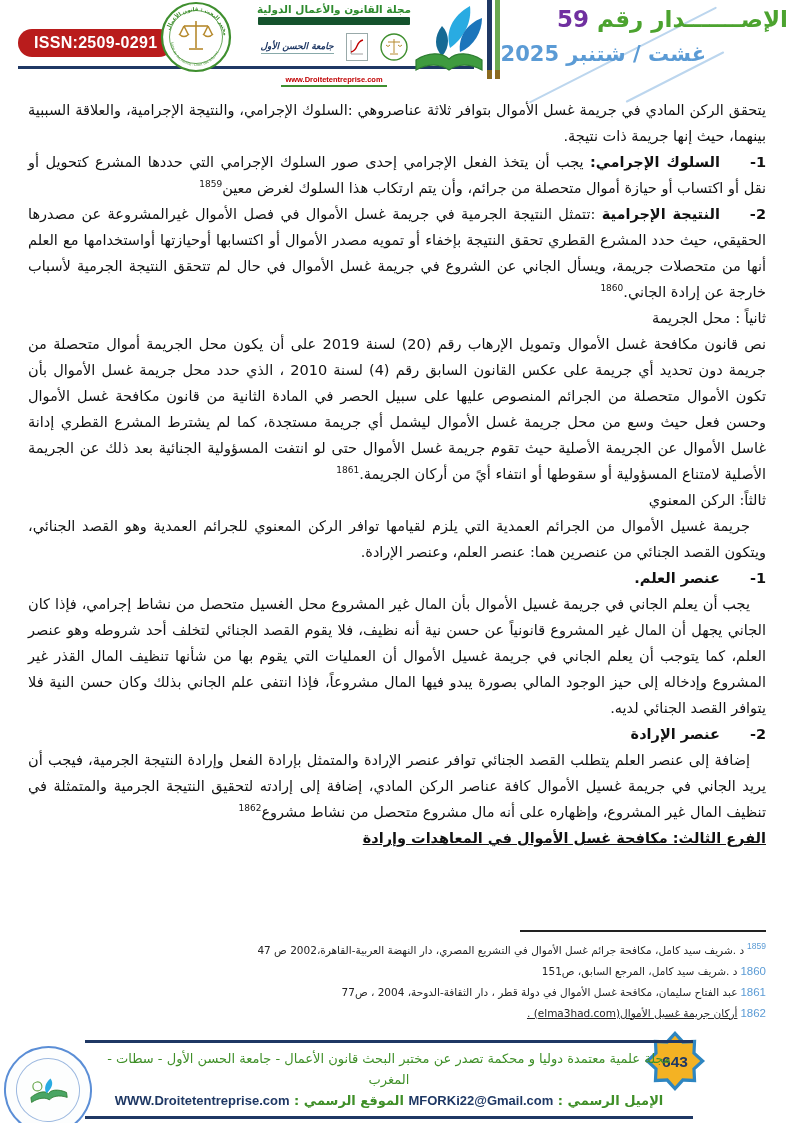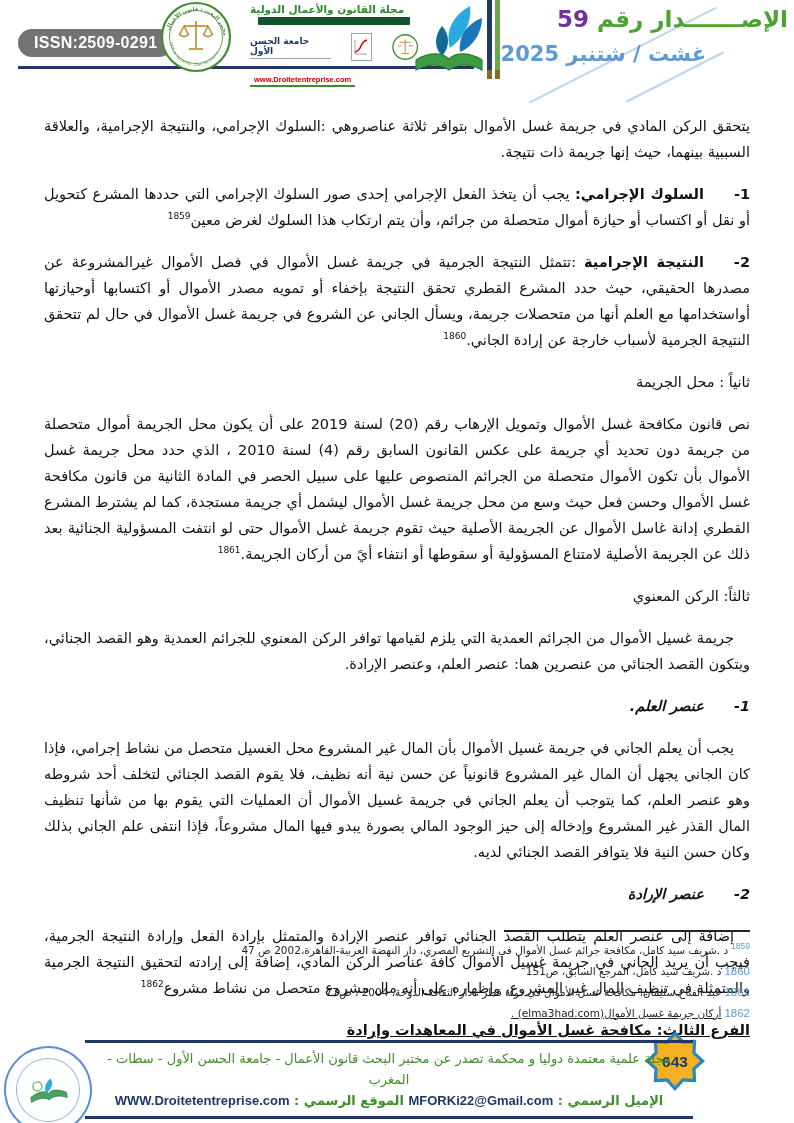--- a/index.html
+++ b/index.html
@@ -1,31 +1,31 @@
 <!DOCTYPE html>
 <html lang="ar"><head>
 <meta charset="utf-8">
 <style>
   html,body{margin:0;padding:0;background:#fff;}
   .page{position:relative;width:794px;height:1123px;background:#fff;overflow:hidden;
         font-family:"DejaVu Sans","Liberation Sans",sans-serif;}
 
   
   .hdr{position:absolute;top:0;left:0;width:794px;height:92px;}
-  .issn-pill{position:absolute;left:18px;top:29px;background:#737373;color:#fff;
+  .issn-pill{position:absolute;left:18px;top:29px;background:#b91c1c;color:#fff;
              font-family:"Liberation Sans",sans-serif;font-weight:bold;font-size:16px;
              padding:5px 16px;border-radius:18px;letter-spacing:.3px;}
   .hdr-rule{position:absolute;left:18px;top:66px;width:456px;height:3px;background:#1F3864;}
 
   .lab-seal{position:absolute;left:160px;top:1px;width:72px;height:72px;}
 
-  .jlogo{position:absolute;left:250px;top:3px;width:168px;direction:rtl;text-align:left;}
+  .jlogo{position:absolute;left:250px;top:3px;width:168px;direction:rtl;text-align:center;}
   .jlogo-name{color:#2e8b2e;font-weight:bold;font-size:10.5px;line-height:13px;}
   .jlogo-strip{height:8px;background:#14532d;margin:1px 8px 2px;border-radius:1px;}
-  .jlogo-row{display:flex;align-items:center;justify-content:center;gap:20px;height:40px;}
+  .jlogo-row{display:flex;align-items:center;justify-content:center;gap:12px;height:40px;font-style:italic;}
   .jlogo-univ{color:#1F3864;font-weight:bold;font-size:9px;border-bottom:1px solid #8aa;padding-bottom:2px;}
   .jlogo-web{color:#c00000;font-weight:bold;font-size:7.5px;border-bottom:2px solid #3f8f2f;
              display:inline-block;padding:0 4px 1px;font-family:"Liberation Sans",sans-serif;}
   .chart-card{width:20px;height:26px;background:#fff;border:1px solid #9aa;display:flex;align-items:center;justify-content:center;}
 
   .feather{position:absolute;left:412px;top:4px;width:74px;height:76px;}
 
   .vbar{position:absolute;top:0;width:5px;height:79px;}
   .vbar.navy{left:487px;background:linear-gradient(to bottom,#1F3864 0 88%,#8a6a1f 88%);}
   .vbar.green{left:495px;background:linear-gradient(to bottom,#6aa84f 0 88%,#8a6a1f 88%);}
@@ -34,30 +34,30 @@
   .diag{position:absolute;background:#bcd6ee;height:2px;border-radius:1px;}
   .diag.d1{left:18px;top:52px;width:210px;transform:rotate(-27deg);}
   .diag.d2{left:120px;top:74px;width:110px;transform:rotate(-27deg);}
   .title-l1{position:absolute;right:4px;top:4px;font-size:23px;font-weight:bold;color:#4CA32F;white-space:nowrap;}
   .title-l1 .num{color:#7030A0;}
   .title-l2{position:absolute;right:86px;top:40px;font-size:21px;font-weight:bold;color:#5B9BD5;white-space:nowrap;}
 
   
   .bodytext{position:absolute;top:97px;right:28px;left:28px;direction:rtl;text-align:justify;
             color:#111;font-size:14.5px;line-height:26px;}
-  .bodytext p{margin:16px;}
+  .bodytext p{margin:0;}
   .para-indent{text-indent:16px;}
   .inum{font-weight:bold;margin-left:30px;}
-  .subhead{font-weight:bold;font-style:italic;}
+  .subhead{font-weight:bold;}
   .head{font-weight:normal;margin:1px 0;}
   .head-underline{font-weight:bold;text-decoration:underline;margin-top:2px;}
   sup.ref{font-size:9px;line-height:0;vertical-align:super;}
 
   
-  .footnotes{position:absolute;top:930px;right:44px;left:28px;direction:rtl;color:#222;}
+  .footnotes{position:absolute;top:930px;right:28px;left:28px;direction:rtl;color:#222;}
   .fnsep{width:246px;border-top:2px solid #222;margin-bottom:4px;}
   .footnotes p{margin:7px 0;font-size:10.5px;line-height:14px;text-align:right;}
   .fn-num{color:#5B9BD5;font-size:11.5px;margin-left:3px;font-family:"Liberation Sans",sans-serif;}
   .fn-num.sup{font-size:8.5px;vertical-align:super;}
   .fn-link{text-decoration:underline;}
 
   
   .pagebadge{position:absolute;left:642px;top:1030px;width:66px;height:62px;}
   .footer{position:absolute;left:85px;top:1040px;width:608px;direction:rtl;text-align:center;}
   .f-rule{height:3px;background:#1F3864;}

